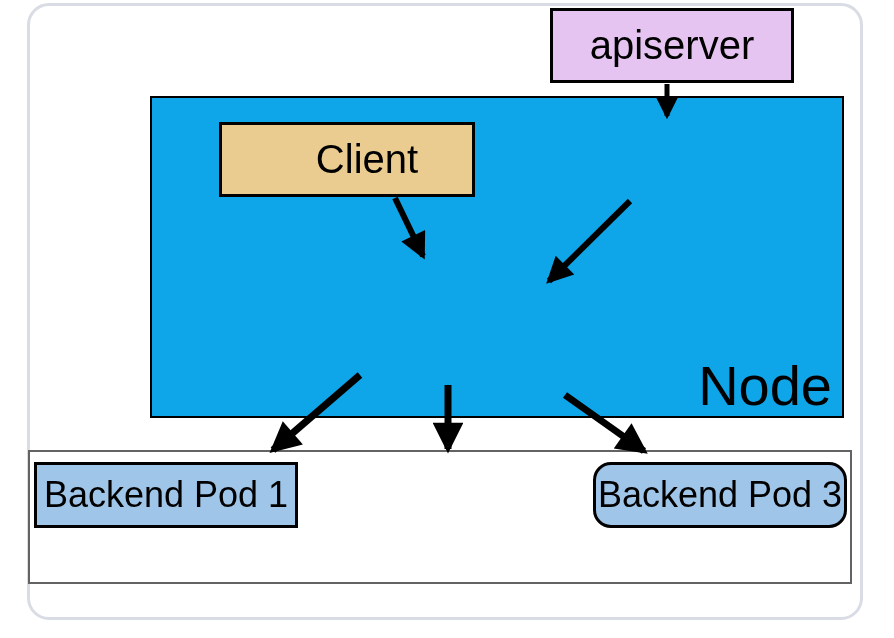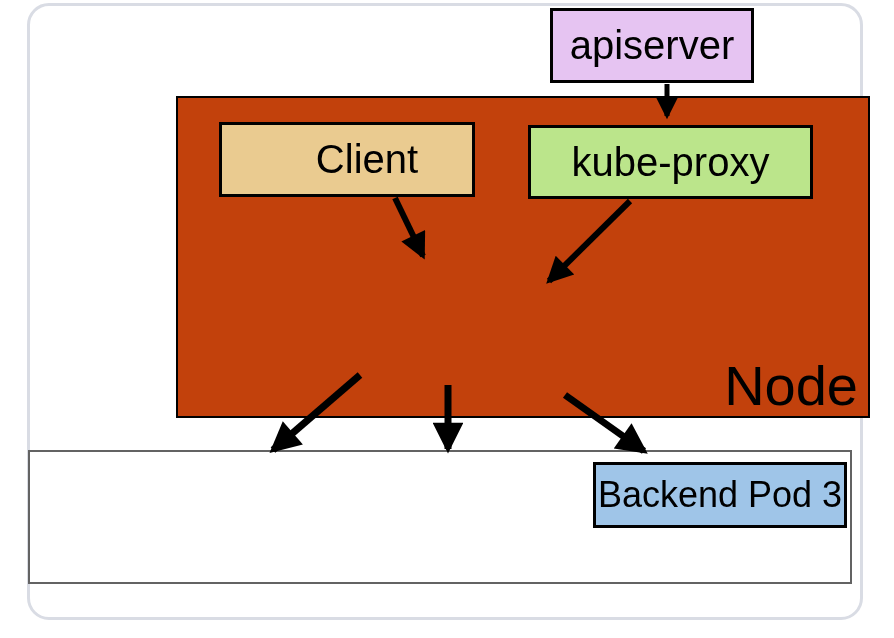--- a/index.html
+++ b/index.html
@@ -27,37 +27,37 @@
   }
   .box {
     position: absolute;
     box-sizing: border-box;
     display: flex;
     align-items: center;
     justify-content: center;
     color: #000;
   }
   .node-box {
-    left: 176px; top: 96px;
+    left: 150px; top: 96px;
     width: 694px; height: 322px;
     border: 2px solid var(--outline, #000);
-    background: #c2410c;
+    background: #0ea5e9;
     z-index: 10;
   }
   .node-label {
     position: absolute;
     right: 10px; bottom: 2px;
     font-size: 56px;
     line-height: 1.0;
     color: #000;
     z-index: 11;
   }
   .apiserver {
     left: 550px; top: 8px;
-    width: 204px; height: 75px;
+    width: 244px; height: 75px;
     border: 3px solid var(--outline, #000);
     background: var(--apiserver-fill, #e6c4f2);
     font-size: 40px;
     z-index: 20;
   }
   .client {
     left: 219px; top: 122px;
     width: 256px; height: 75px;
     border: 3px solid var(--outline, #000);
     background: var(--client-fill, #eacb90);
@@ -118,21 +118,21 @@
     background: var(--pod-fill, #9fc5e8);
     box-sizing: border-box;
     display: flex;
     align-items: center;
     justify-content: center;
     font-size: 36px;
     color: #000;
   }
   .pod-1 { left: 4px;   width: 264px; }
   .pod-2 { left: 286px; width: 254px; }
-  .pod-3 { left: 563px; width: 254px; }
+  .pod-3 { left: 563px; width: 254px; border-radius: 18px; }
   .real-server-label {
     position: absolute;
     left: 0; top: 85px;
     width: 100%;
     text-align: center;
     font-size: 40px;
     color: var(--accent-red, #ee2200);
   }
   svg.arrows {
     position: absolute;
@@ -156,23 +156,20 @@
   </div>
 
   <div class="box apiserver">
     <span>apiserver</span>
   </div>
 
   <div class="box client">
     <span>Client</span>
   </div>
 
-  <div class="box kube-proxy">
-    <span>kube-proxy</span>
-  </div>
 
   <svg class="arrows arrows-lower" viewBox="0 0 894 638">
     <defs>
       <marker id="ah-lo" viewBox="0 0 10 10" refX="8.5" refY="5" markerWidth="5" markerHeight="4.4" orient="auto-start-reverse">
         <path d="M 0 0 L 10 5 L 0 10 z" fill="#000"></path>
       </marker>
     </defs>
     <line x1="360" y1="375" x2="273" y2="450" stroke-width="7" marker-end="url(#ah-lo)"></line>
     <line x1="448" y1="385" x2="448" y2="449" stroke-width="7" marker-end="url(#ah-lo)"></line>
     <line x1="565" y1="395" x2="644" y2="451" stroke-width="7" marker-end="url(#ah-lo)"></line>
@@ -184,18 +181,21 @@
       <marker id="ah-up" viewBox="0 0 10 10" refX="8.5" refY="5" markerWidth="5" markerHeight="4.4" orient="auto-start-reverse">
         <path d="M 0 0 L 10 5 L 0 10 z" fill="#000"></path>
       </marker>
     </defs>
     <line x1="667" y1="84" x2="667" y2="116" stroke-width="5" marker-end="url(#ah-up)"></line>
     <line x1="395" y1="198" x2="423" y2="256" stroke-width="6" marker-end="url(#ah-up)"></line>
     <line x1="630" y1="201" x2="549" y2="281" stroke-width="6" marker-end="url(#ah-up)"></line>
   </svg>
 
   <div class="real-server-box">
+    <div class="pod pod-1">
+      <span>Backend Pod 1</span>
+    </div>
     <div class="pod pod-3">
       <span>Backend Pod 3</span>
     </div>
   </div>
 
 </div>
 
 </body></html>

